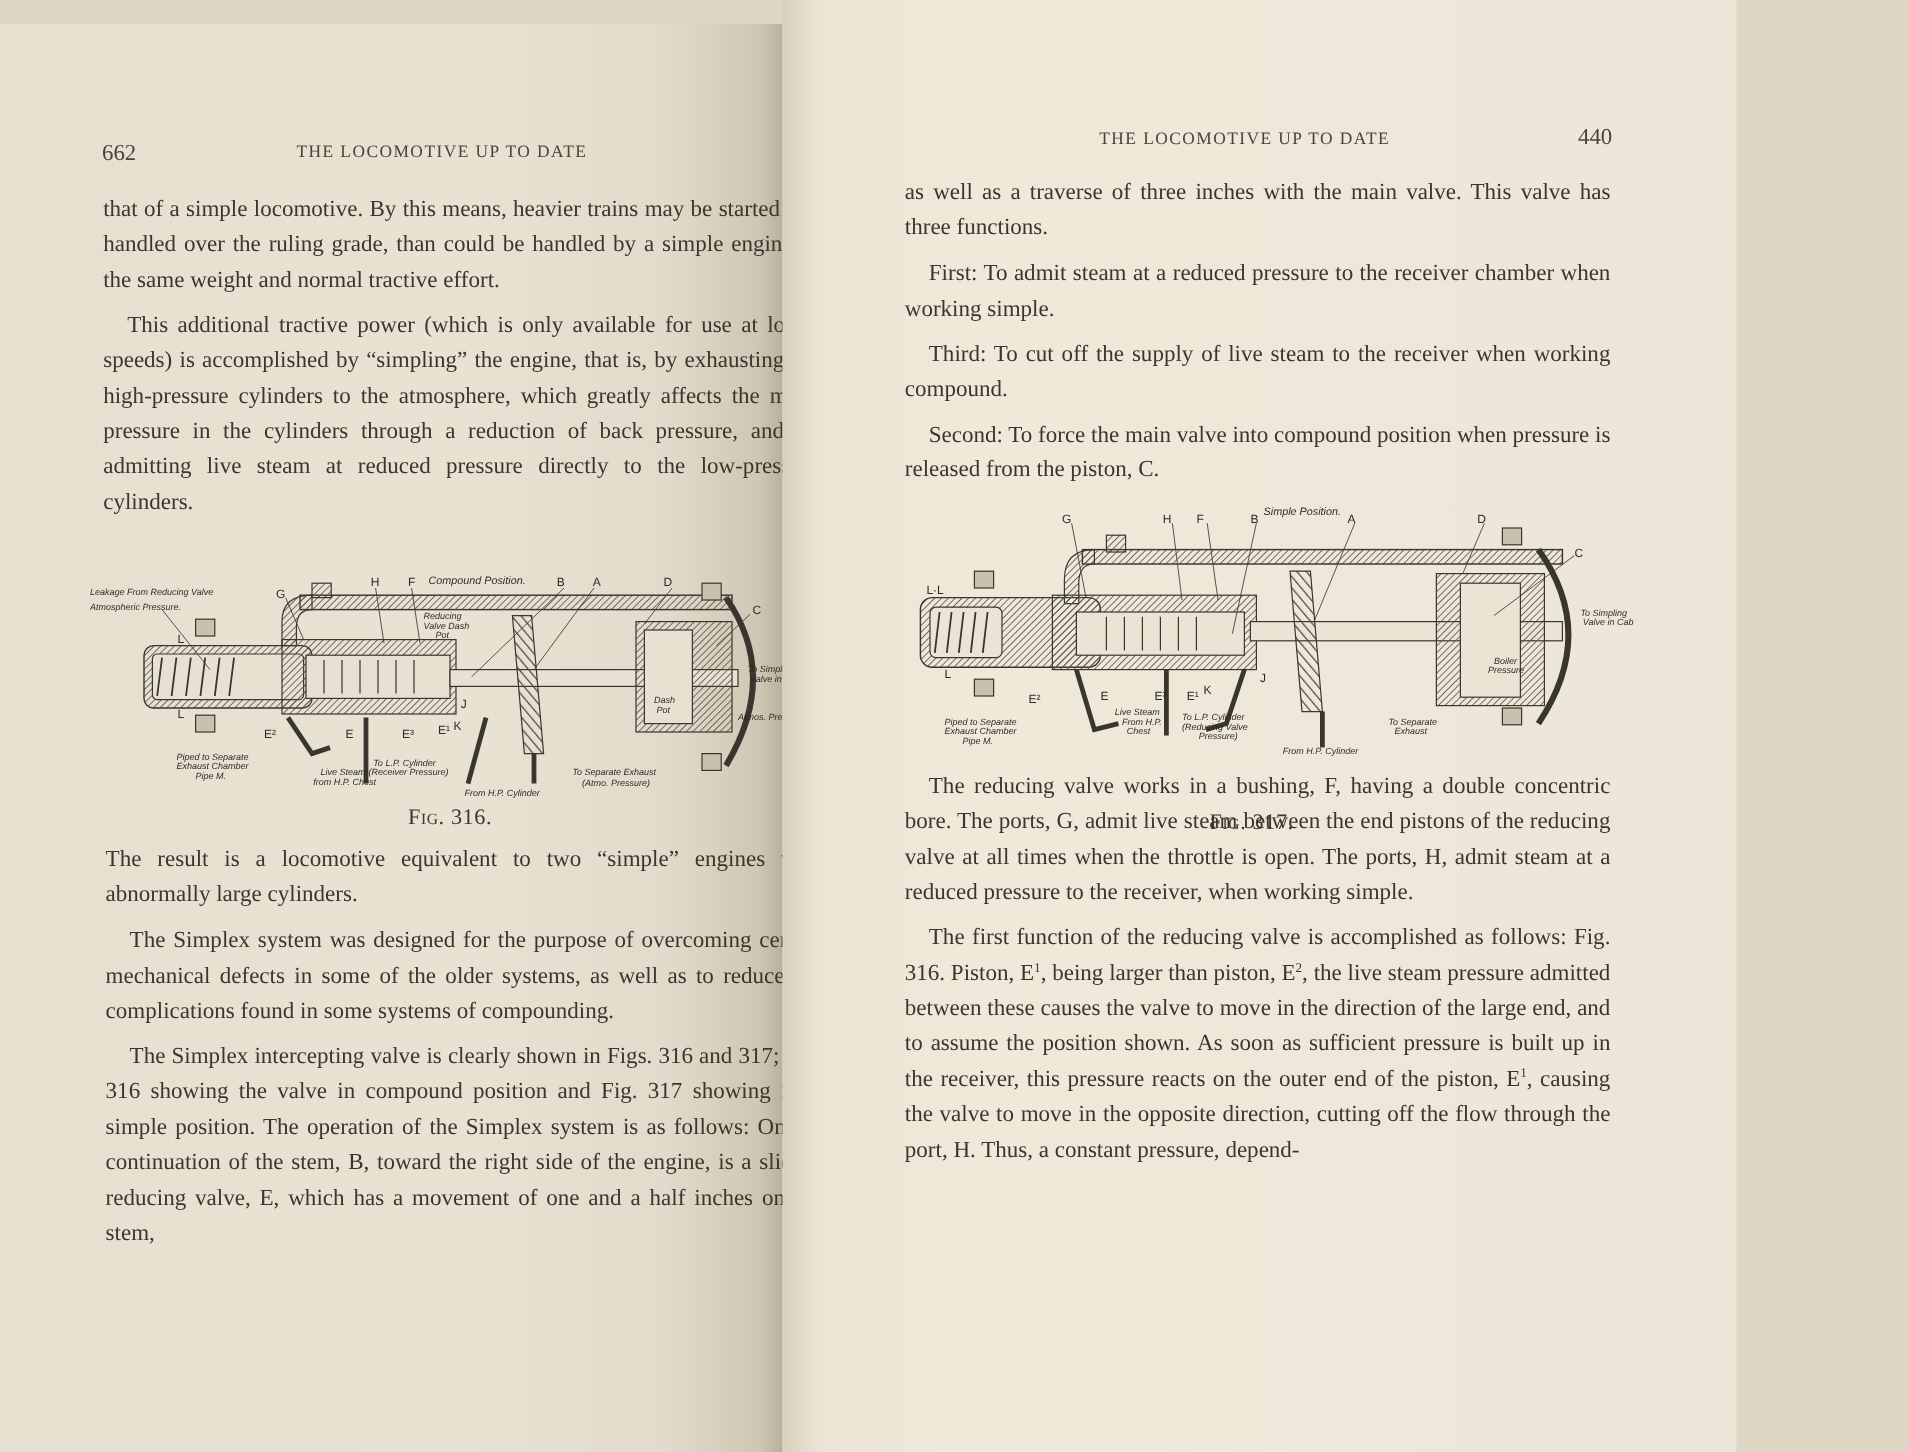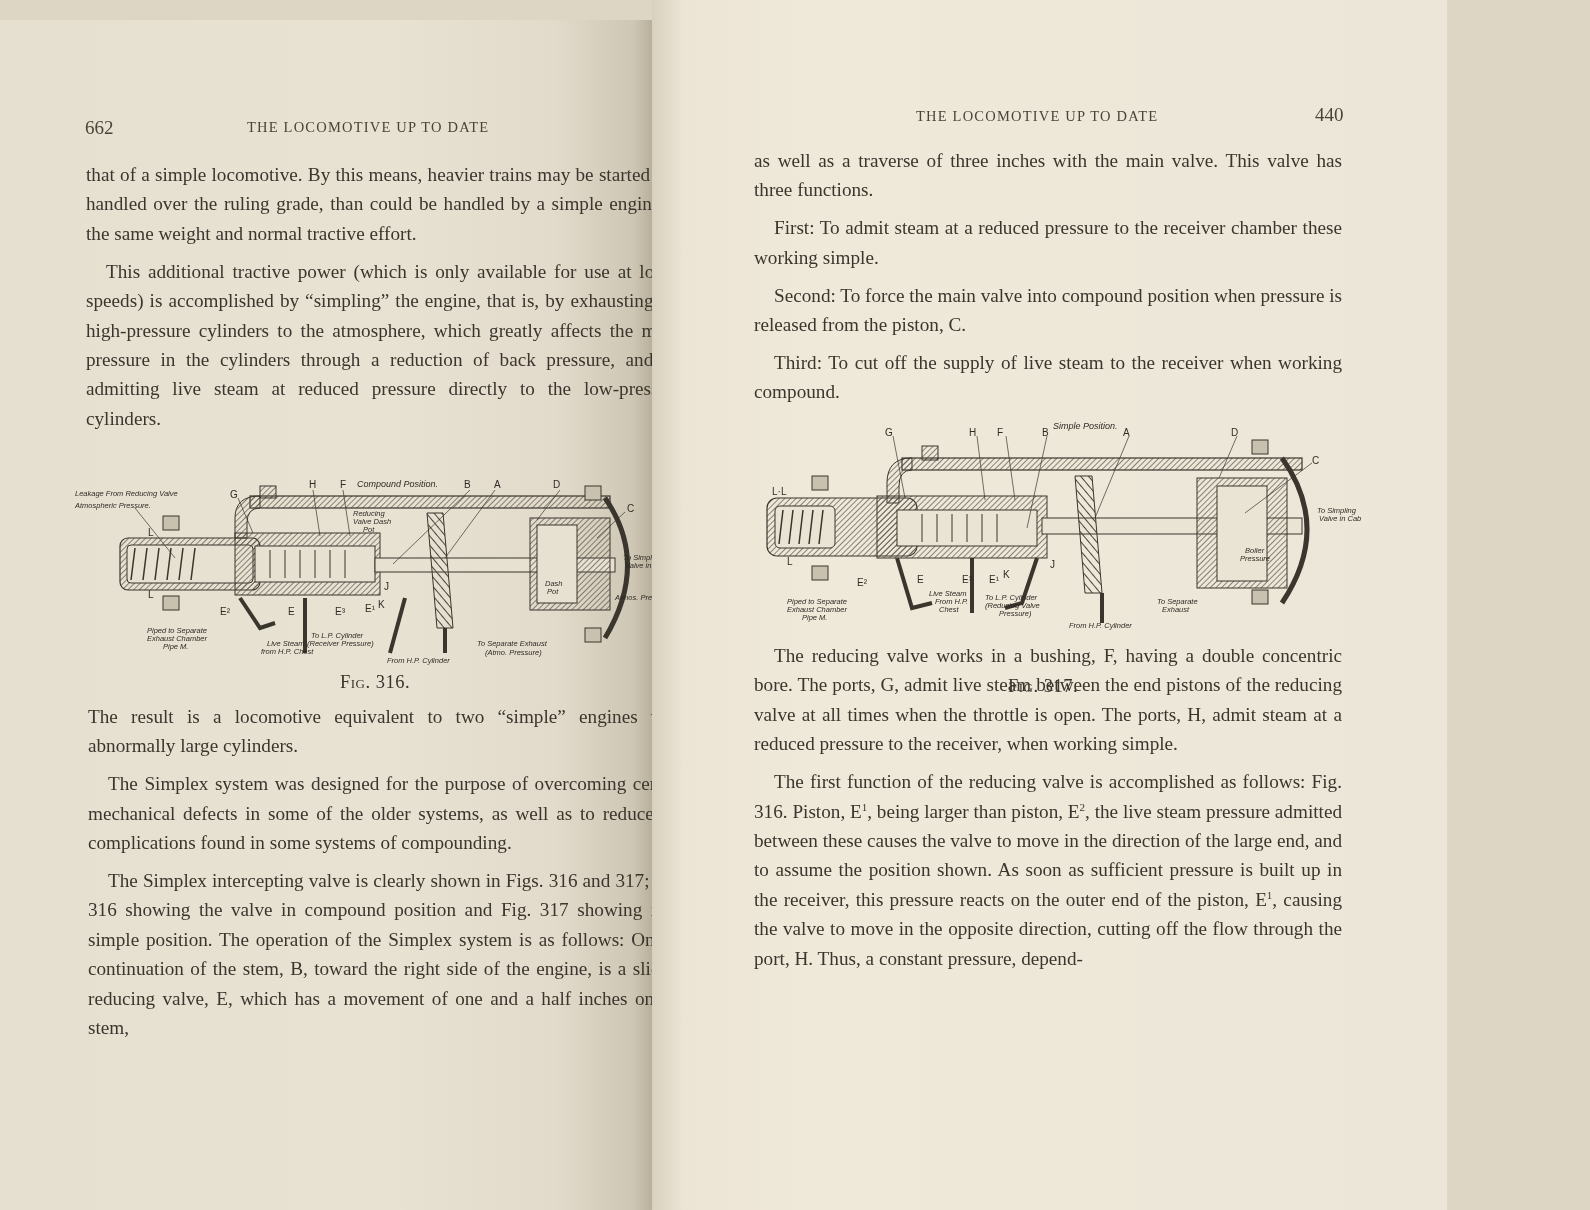--- a/index.html
+++ b/index.html
@@ -184,23 +184,23 @@
   </div>
 
   <div class="gutter"></div>
 
   <div class="page page-right">
     <div class="running-head" style="left:264px; top:108px;">THE LOCOMOTIVE UP TO DATE</div>
     <div class="pageno" style="left:663px; top:104px;">440</div>
 
     <div class="text-block" style="left:102px; top:146px; width:588px;">
       <p class="noindent">as well as a traverse of three inches with the main valve. This valve has three functions.</p>
-      <p>First: To admit steam at a reduced pressure to the receiver chamber these working simple.</p>
+      <p>First: To admit steam at a reduced pressure to the receiver chamber when working simple.</p>
+      <p>Third: To cut off the supply of live steam to the receiver when working compound.</p>
       <p>Second: To force the main valve into compound position when pressure is released from the piston, C.</p>
-      <p>Third: To cut off the supply of live steam to the receiver when working compound.</p>
     </div>
 
     <div class="figure" style="left:105px; top:418px; width:640px; height:215px;">
       <svg width="640" height="215" viewBox="0 0 640 215">
         <defs>
           <pattern id="hatch2" width="4" height="4" patternUnits="userSpaceOnUse" patternTransform="rotate(45)">
             <line x1="0" y1="0" x2="0" y2="4" stroke="#5a544a" stroke-width="1.4"></line>
           </pattern>
           <pattern id="hatchB2" width="6" height="6" patternUnits="userSpaceOnUse" patternTransform="rotate(-40)">
             <line x1="0" y1="0" x2="0" y2="6" stroke="#4a443a" stroke-width="2"></line>

